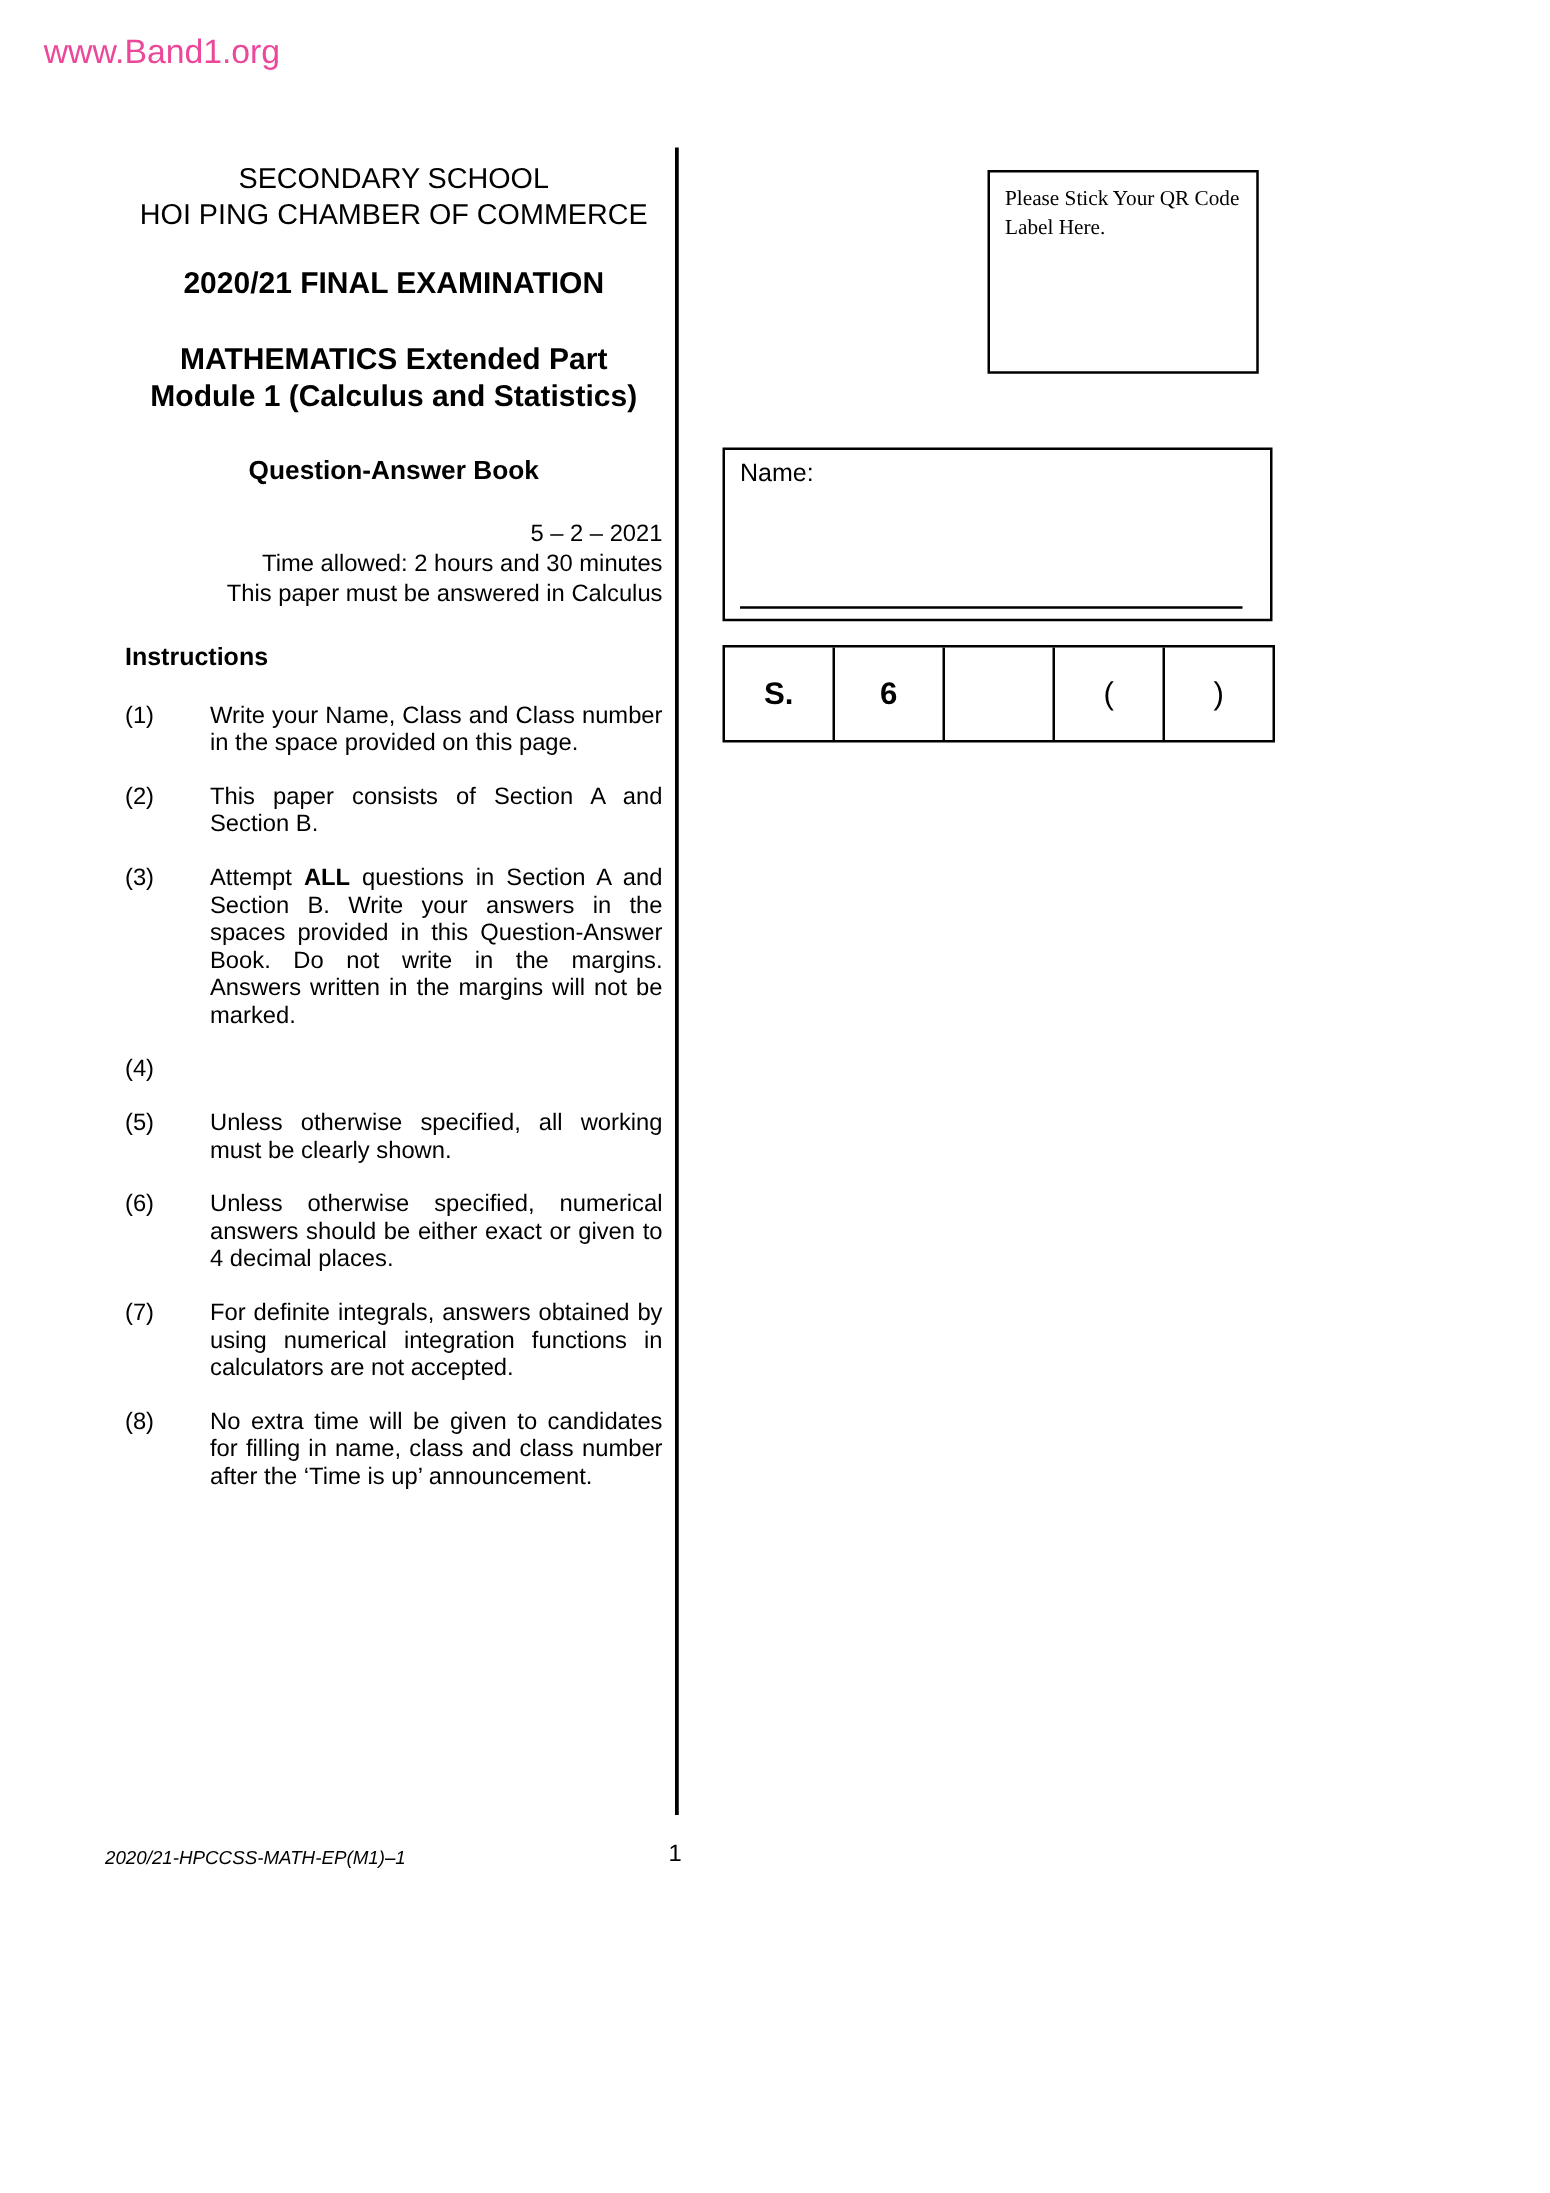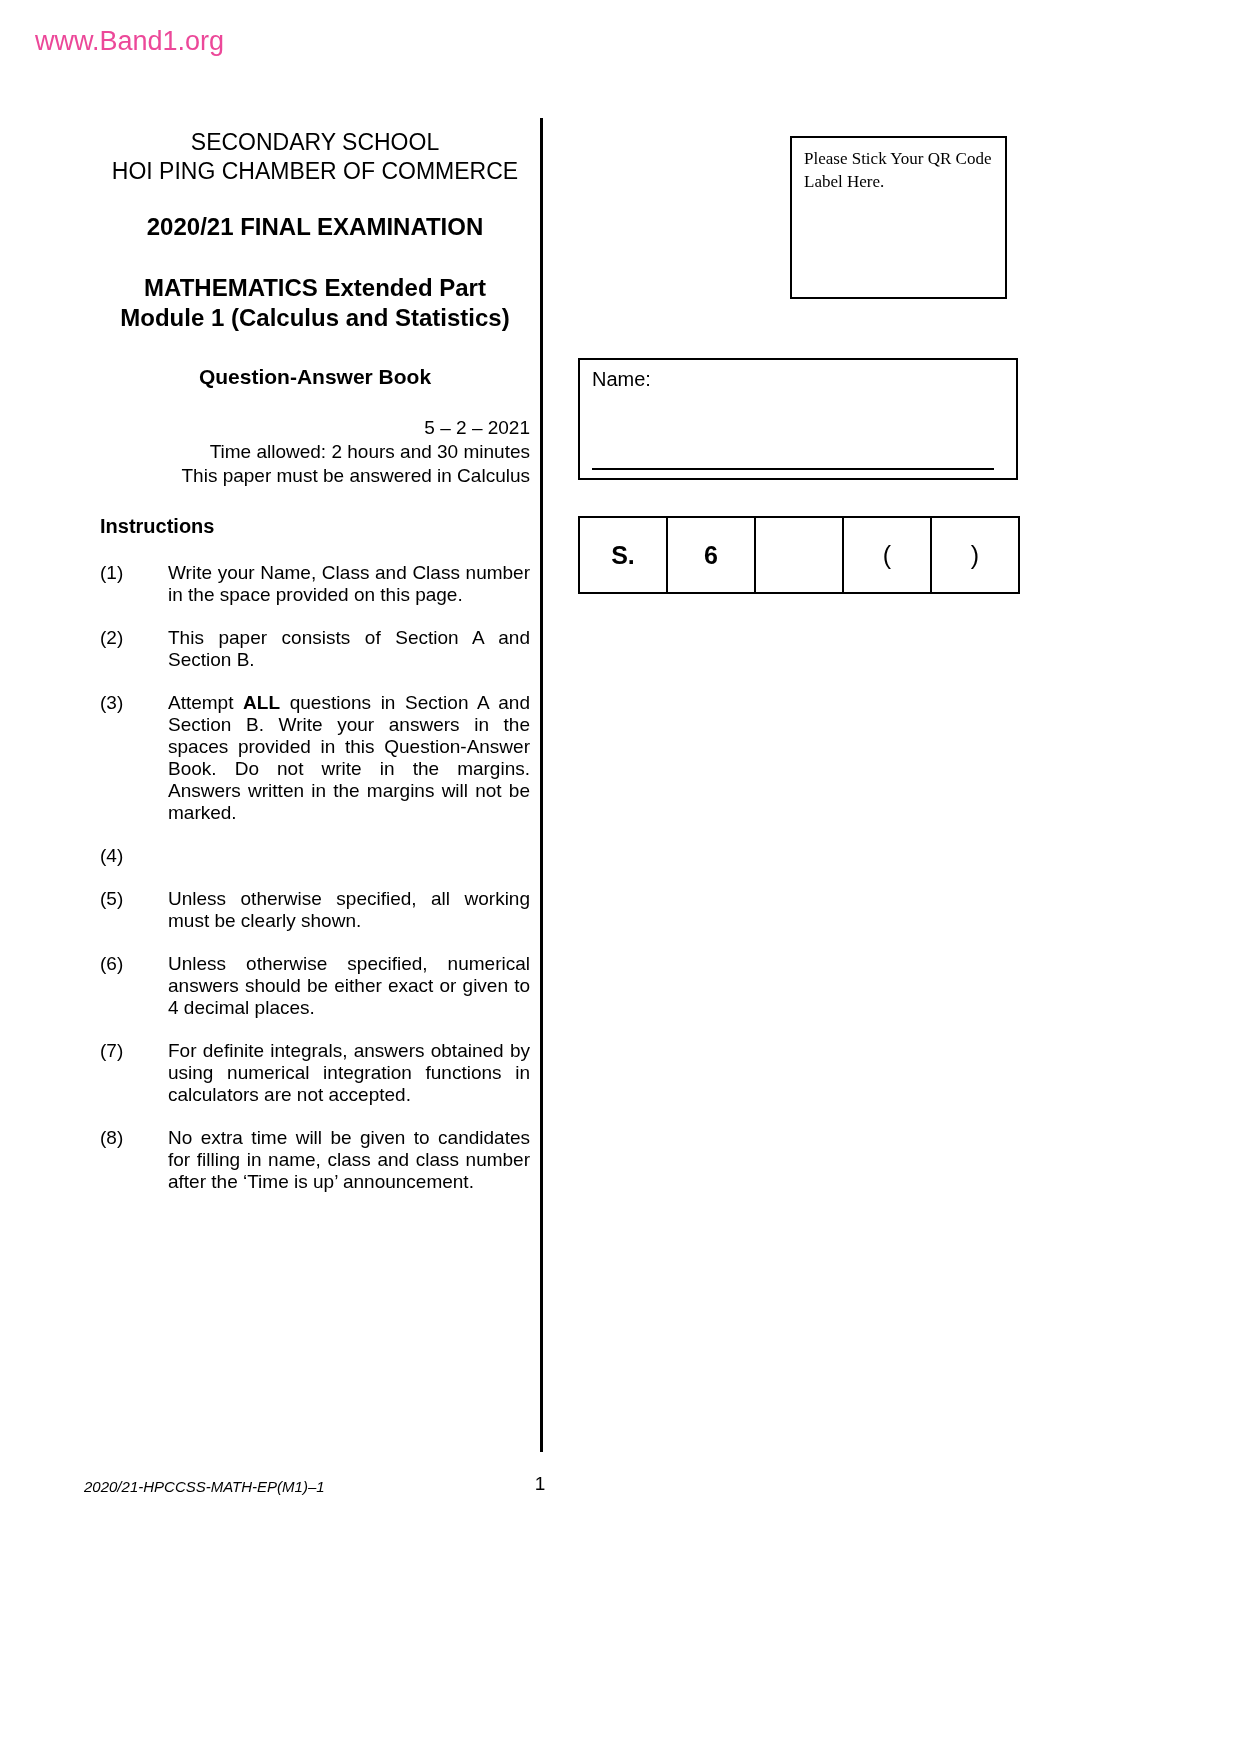--- a/index.html
+++ b/index.html
@@ -90,21 +90,21 @@
     border:2px solid #000;
     box-sizing:border-box;
     padding:10px 12px;
     font-family:"Liberation Serif", serif;
     font-size:17px;
     line-height:1.35;
   }
   .name-box{
     position:absolute;
     left:578px; top:358px;
-    width:440px; height:122px;
+    width:440px; height:139px;
     border:2px solid #000;
     box-sizing:border-box;
     padding:8px 12px;
     font-size:20px;
   }
   .name-underline{
     position:absolute;
     left:12px; right:22px; bottom:8px;
     border-top:2px solid #000;
   }

